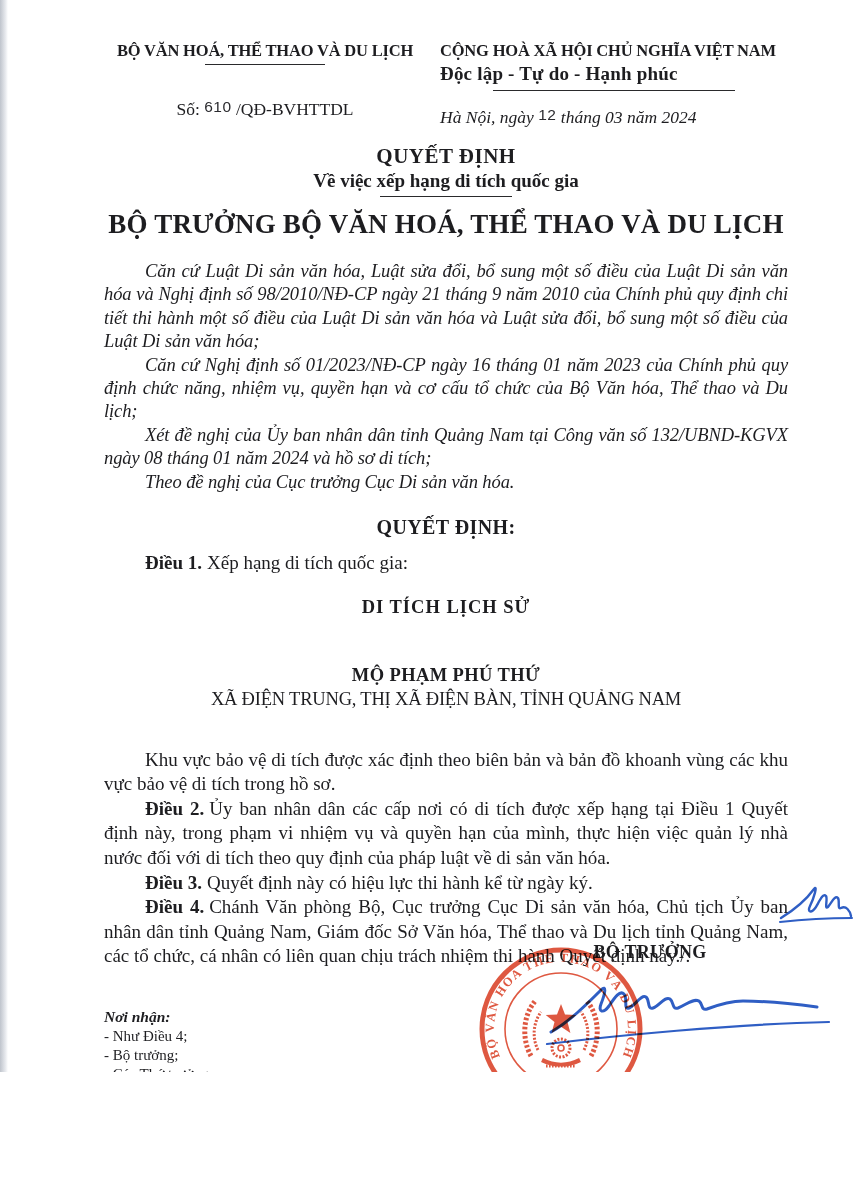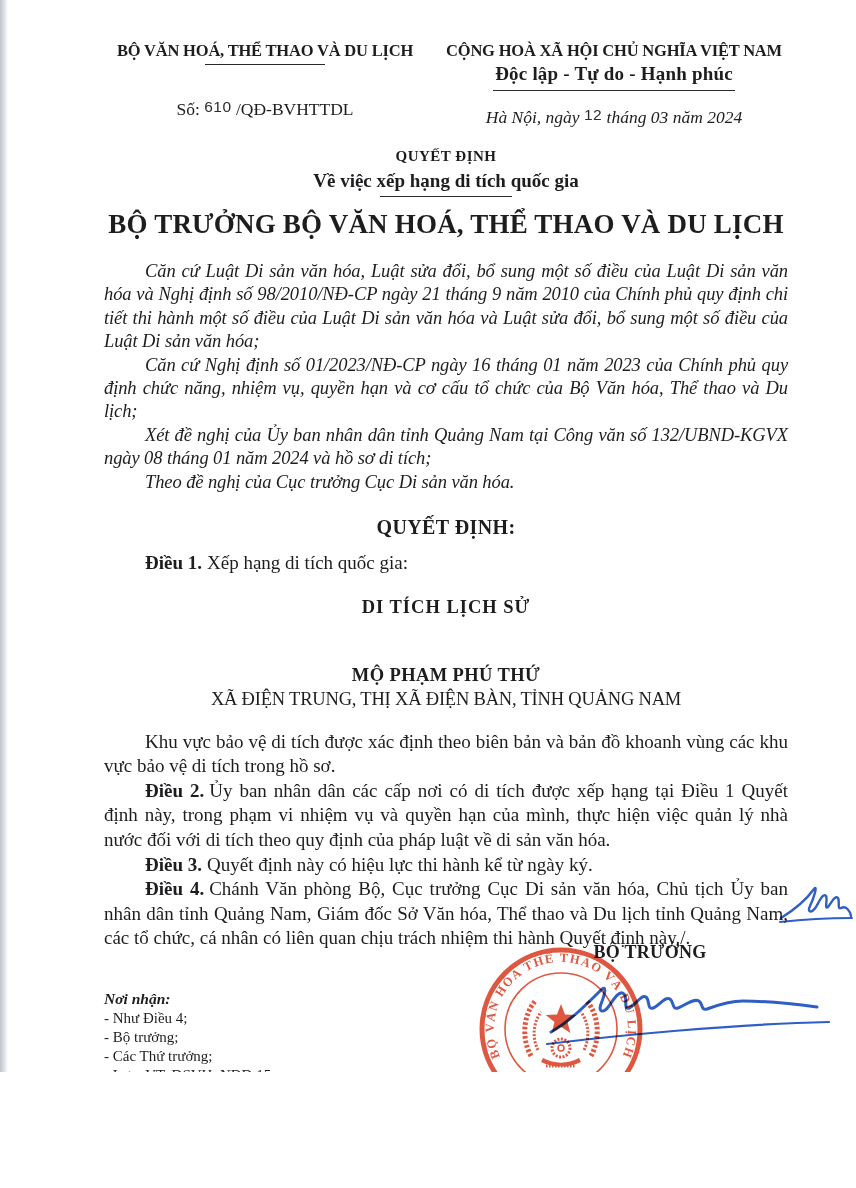--- a/index.html
+++ b/index.html
@@ -14,56 +14,56 @@
   }
   .scan-edge{
     position:absolute;left:0;top:0;width:8px;height:100%;
     background:linear-gradient(to right,#bfc4cc,#e9ebef 70%,#ffffff);
   }
   .content{position:absolute;left:104px;top:40px;width:684px;}
 
   
   .doc-header{display:flex;justify-content:space-between;}
   .hdr-left{width:322px;text-align:center;}
-  .hdr-right{width:348px;text-align:center;}
+  .hdr-right{width:348px;text-align:left;}
   .org-name{font-weight:bold;font-size:16.5px;line-height:21px;letter-spacing:-.2px;}
   .rule{border-top:1.6px solid #2a2a2c;margin:3px auto 0 auto;}
   .rule.org{width:120px;}
   .rule.motto{width:242px;margin-top:4px;}
   .national-title{font-weight:bold;font-size:16.5px;line-height:21px;letter-spacing:-.2px;}
   .motto-line{font-weight:bold;font-size:19px;line-height:25px;letter-spacing:.2px;}
   .doc-number{margin-top:34px;font-size:17.5px;}
   .typed{font-family:"Liberation Sans","DejaVu Sans",sans-serif;font-size:15.5px;position:relative;top:-3px;letter-spacing:.5px;color:#2c2c30;}
   .place-date{margin-top:16px;font-style:italic;font-size:17.5px;}
   .place-date .typed{font-style:normal;}
 
   
   .title-block{margin-top:16px;text-align:center;}
-  .doc-type{font-weight:bold;font-size:15px;line-height:25px;letter-spacing:.5px;}
+  .doc-type{font-weight:bold;font-size:21px;line-height:25px;letter-spacing:.5px;}
   .doc-subject{font-weight:bold;font-size:19px;line-height:24px;}
   .rule.subject{width:132px;border-top-width:1.4px;}
   .authority{margin-top:15px;font-weight:bold;font-size:27px;line-height:25px;letter-spacing:.2px;}
 
   
   .preamble{margin-top:23px;}
   .preamble p{
     margin:0;font-style:italic;font-size:18.5px;line-height:23.4px;
     text-align:justify;text-indent:41px;letter-spacing:-.1px;
   }
 
   
   .decision-heading{margin-top:21px;text-align:center;font-weight:bold;font-size:20px;line-height:25px;letter-spacing:.4px;}
   .article{margin:0;font-size:19px;line-height:24.6px;text-align:justify;text-indent:41px;}
   .article .lbl{font-weight:bold;margin-right:5px;}
   .article.first{margin-top:11px;}
   .site-block{margin-top:19px;text-align:center;}
   .site-type{font-size:18.5px;line-height:24px;letter-spacing:1px;font-weight:bold;}
   .site-name{font-weight:bold;font-size:18.5px;line-height:24px;letter-spacing:.4px;margin-top:44px;}
   .site-loc{font-size:18.5px;line-height:24px;letter-spacing:-.2px;}
-  .protection{margin-top:19px;}
+  .protection{margin-top:37px;}
 
   
   .recipients{margin-top:38px;font-size:15px;width:320px;}
   .recipients .rec-label{font-weight:bold;font-style:italic;font-size:15.5px;line-height:20px;}
   .recipients .rec-item{line-height:19px;}
 
   
   .sig-block{position:absolute;left:455px;top:938px;width:400px;height:230px;}
   .minister-title{position:absolute;left:110px;top:4px;width:170px;text-align:center;font-weight:bold;font-size:18px;letter-spacing:.3px;}
   .minister-name{position:absolute;left:100px;top:140px;width:200px;text-align:center;font-weight:bold;font-size:19px;}

